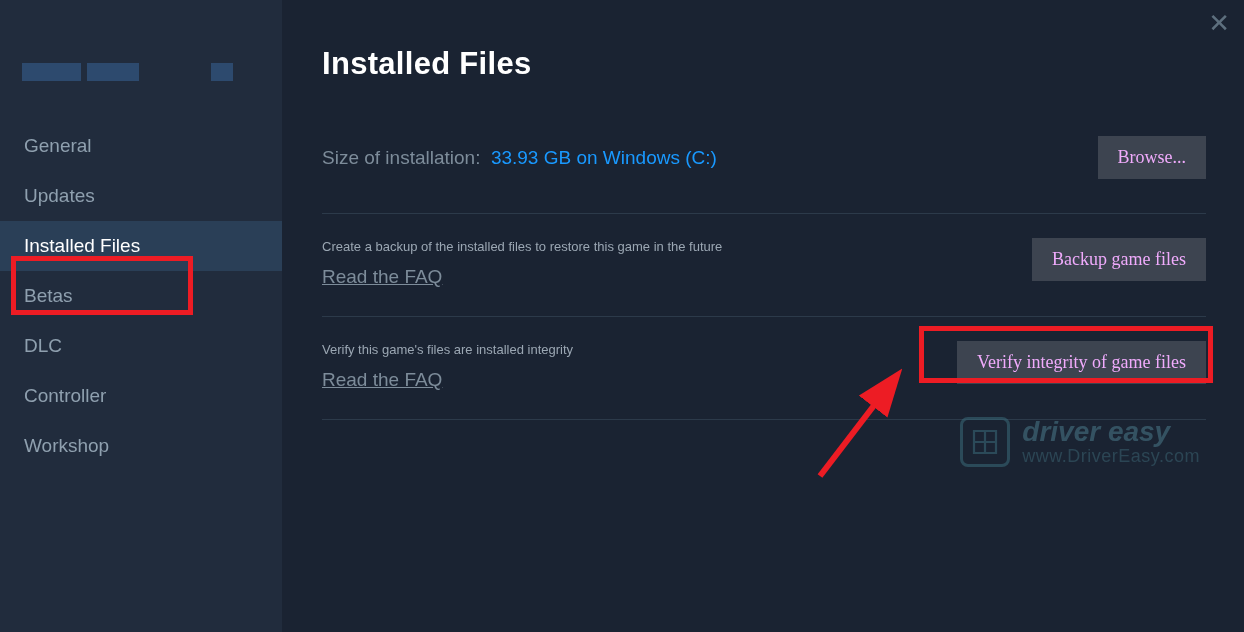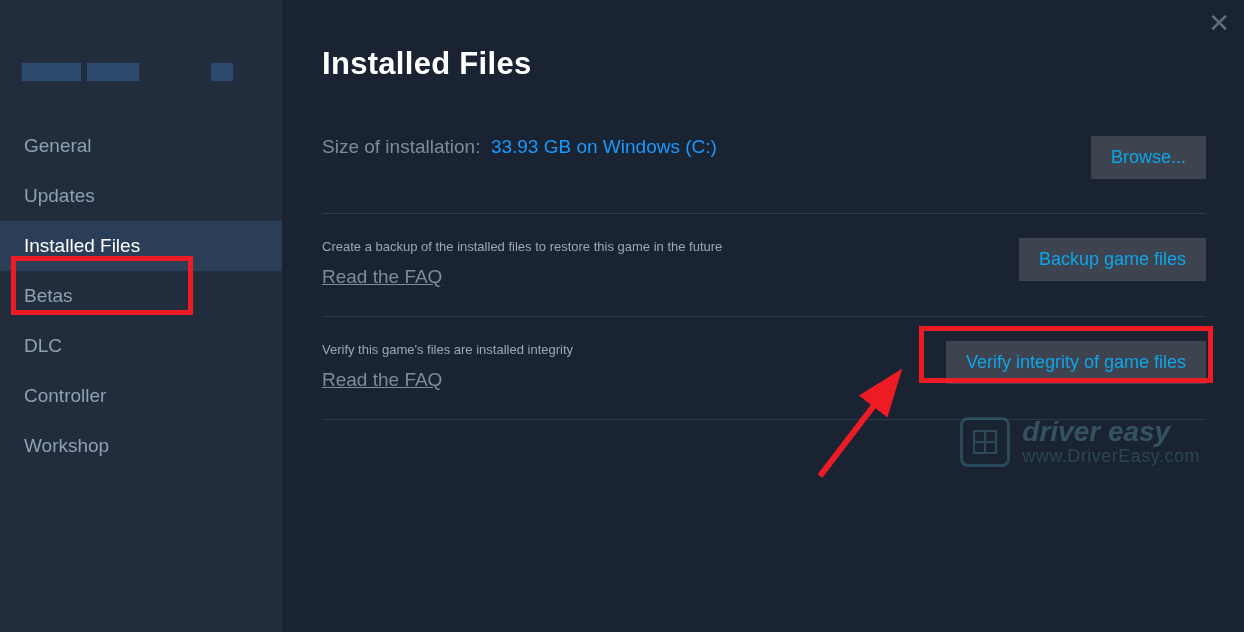--- a/index.html
+++ b/index.html
@@ -78,41 +78,41 @@
     }
     .page-title {
       color: #ffffff;
       font-size: 31px;
       font-weight: 700;
       margin-bottom: 54px;
       letter-spacing: 0.3px;
     }
     .size-row {
       display: flex;
-      align-items: flex-start;
+      align-items: center;
       justify-content: space-between;
       margin-bottom: 34px;
     }
     .size-text {
       color: #7d8c9a;
       font-size: 19px;
     }
     .size-value {
       color: #1999ff;
       font-size: 19px;
       margin-left: 6px;
     }
     .btn {
       background: #3d4450;
-      color: #0ea5e9;
+      color: #f0abfc;
       border: none;
       padding: 11px 20px;
       font-size: 18px;
       cursor: pointer;
-      font-family: Liberation Sans, sans-serif;
+      font-family: Liberation Serif, serif;
     }
     .divider {
       border: none;
       border-top: 1px solid #2c3a4a;
       margin: 0;
     }
     .section {
       display: flex;
       align-items: flex-start;
       justify-content: space-between;

